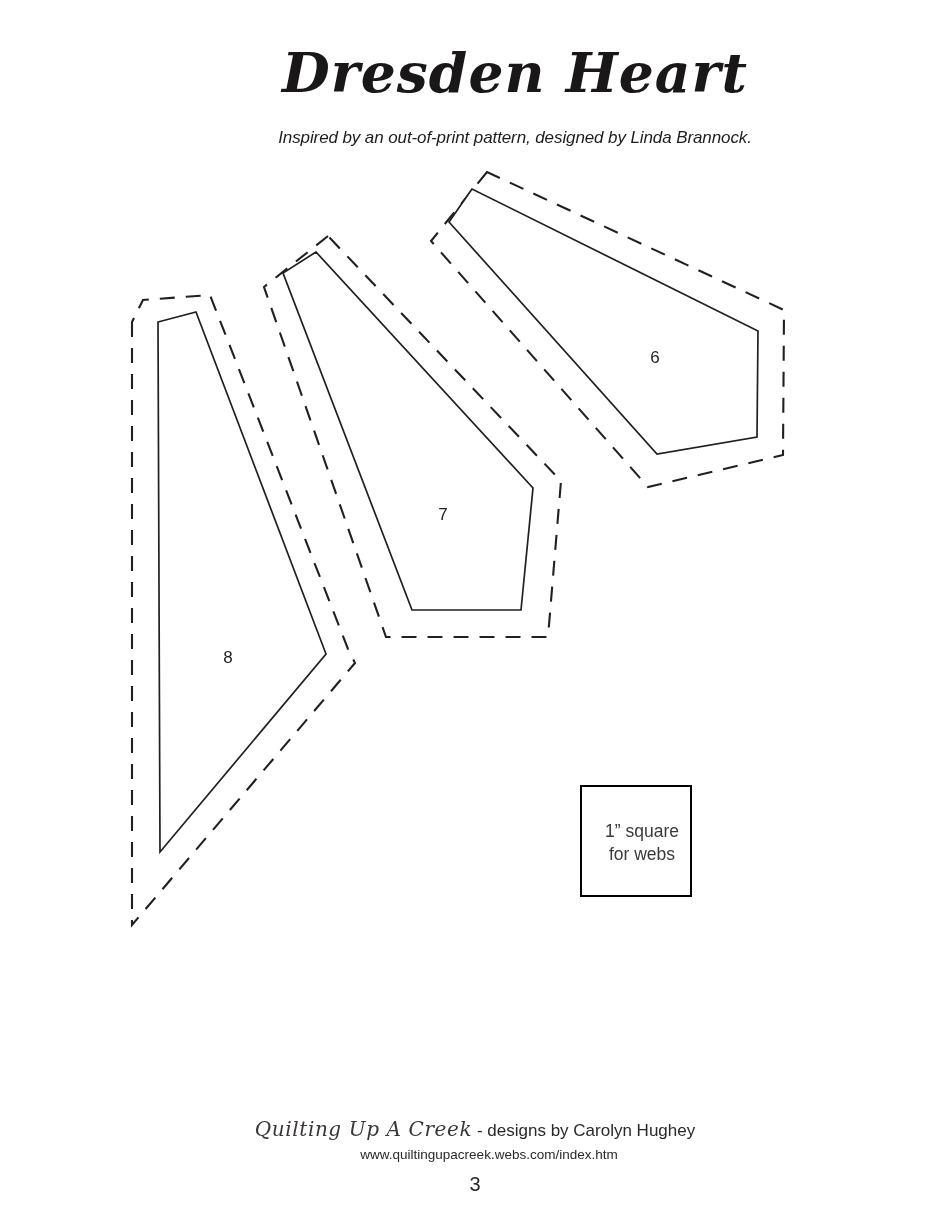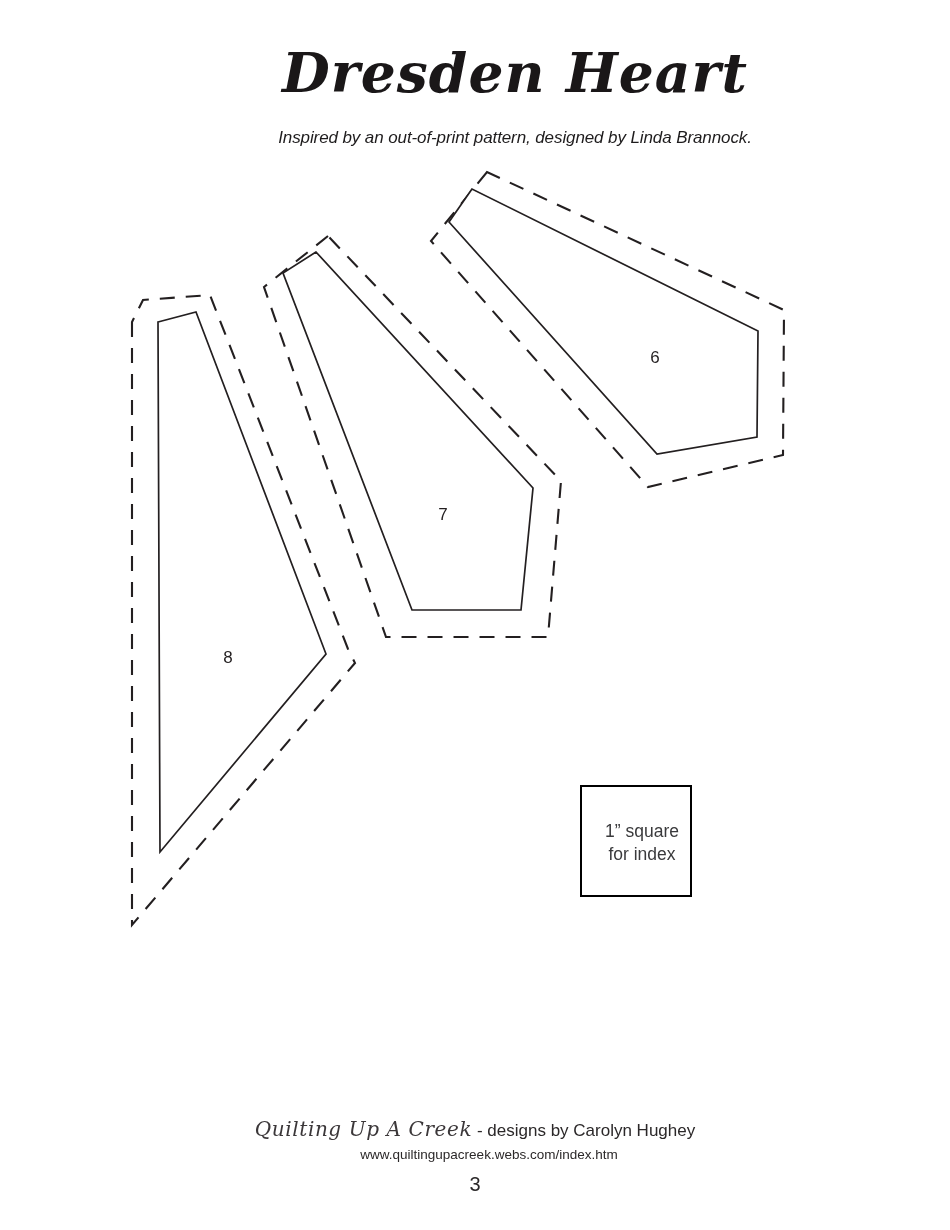--- a/index.html
+++ b/index.html
@@ -178,21 +178,21 @@
 
       <polygon class="cut-line" points="132,322 132,925 355,663 348,649 210,295 143,300"></polygon>
       <polygon class="sew-line" points="158,322 196,312 326,654 160,852"></polygon>
       <text class="piece-number" y="659" x="228">8</text>
     </svg>
   </div>
 
   <div class="scale-box">
     <div class="scale-text">
       <div>1” square</div>
-      <div>for index</div>
+      <div>for webs</div>
     </div>
   </div>
 
   <div class="footer">
     <div class="footer-line1"><span class="brand-name">Quilting Up A Creek</span><span class="brand-rest"> - designs by Carolyn Hughey</span></div>
     <div class="footer-url">www.quiltingupacreek.webs.com/index.htm</div>
     <div class="page-number">3</div>
   </div>
 
 </div>

